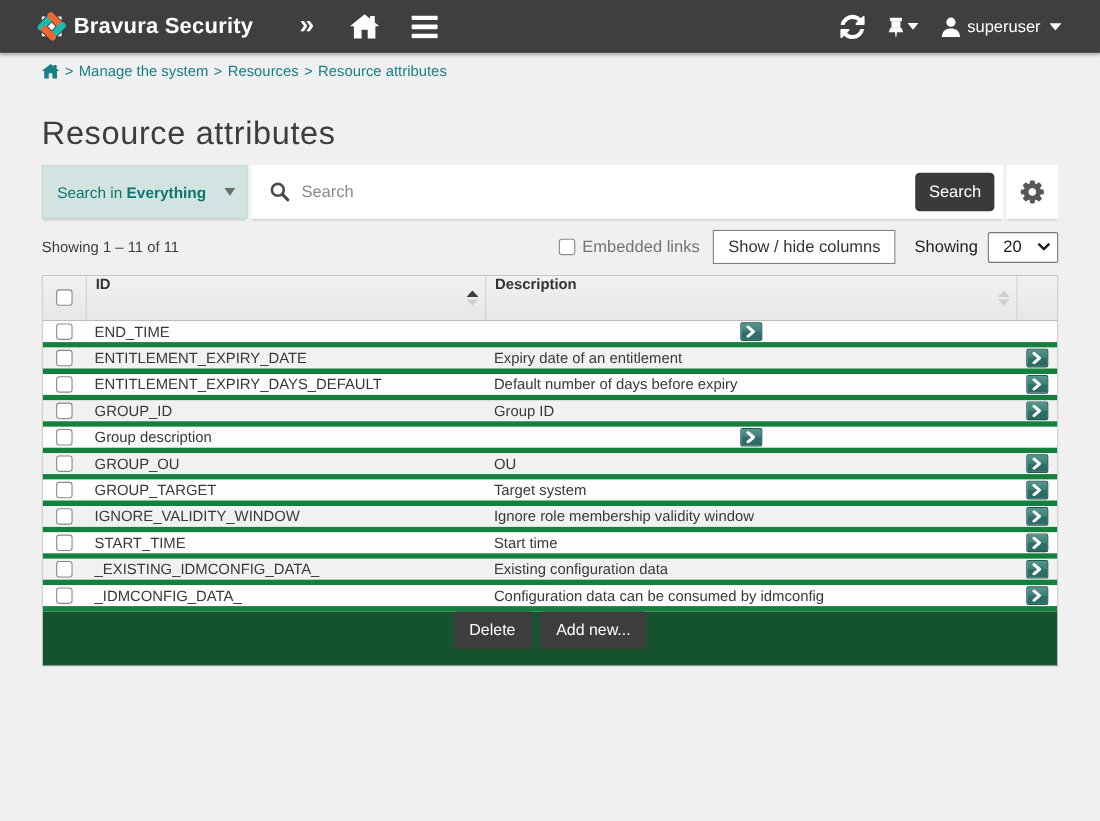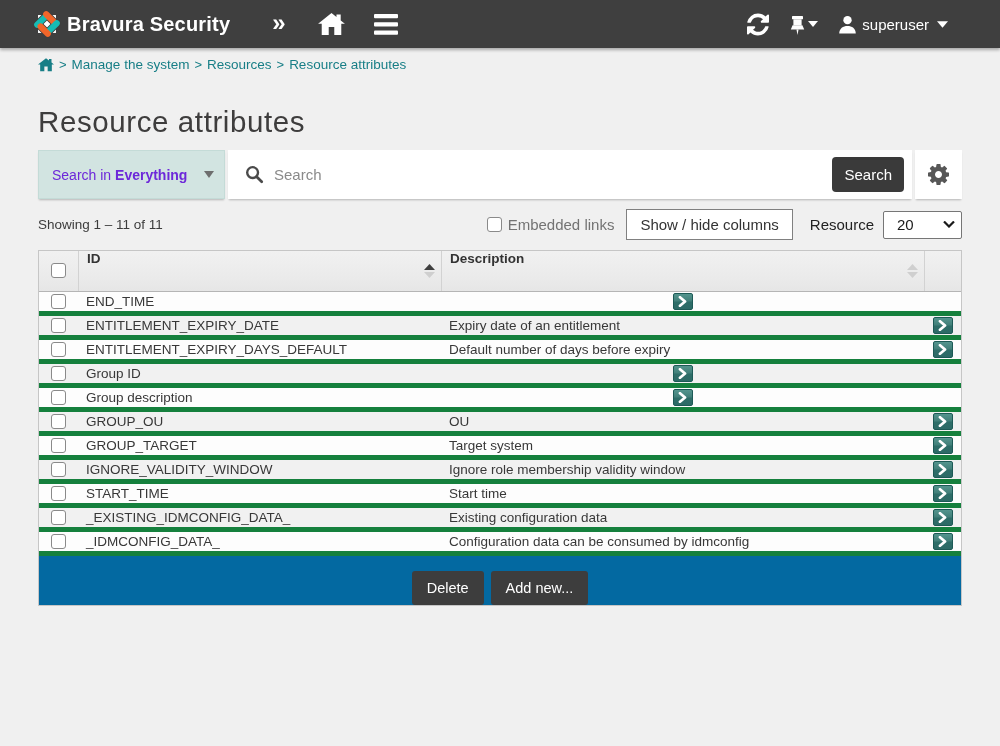--- a/index.html
+++ b/index.html
@@ -1,21 +1,21 @@
 <!DOCTYPE html>
 <html><head>
 <meta charset="utf-8">
 <style>
   * { box-sizing: border-box; margin: 0; padding: 0; }
   html, body { width: 1000px; height: 746px; overflow: hidden; }
   body { background: #f0f0f0; font-family: "Liberation Sans", sans-serif; color: #3a3a3a; }
 
   
   .topbar { height: 48px; background: #3f3f3f; display: flex; align-items: center;
-            padding: 0 52px 0 34px; box-shadow: 0 2px 3px rgba(0,0,0,.3); position: relative; }
+            padding: 0 35px 0 34px; box-shadow: 0 2px 3px rgba(0,0,0,.3); position: relative; }
   .brand { display: flex; align-items: center; gap: 7px; cursor: pointer; }
   .brand-text { color: #fff; font-weight: bold; font-size: 20px; letter-spacing: .2px; white-space: nowrap; }
   .tb-btn { color: #fff; display: flex; align-items: center; justify-content: center; cursor: pointer; }
   .dbl-chev { font-size: 24px; line-height: 1; margin-left: 42px; padding-bottom: 3px; font-weight: bold; }
   .tb-home { margin-left: 32px; }
   .tb-burger { margin-left: 29px; }
   .tb-right { margin-left: auto; display: flex; align-items: center; }
   .tb-pin { margin-left: 21px; display: flex; align-items: center; gap: 3px; }
   .tb-user { margin-left: 20px; display: flex; align-items: center; gap: 5px; }
   .tb-user .uname { color: #fff; font-size: 15px; }
@@ -27,21 +27,21 @@
   .crumb-home { display: flex; align-items: center; cursor: pointer; }
 
   
   .page-title { margin: 29px 38px 0; font-size: 29.5px; line-height: 30px; font-weight: 400; color: #3e3d3d; letter-spacing: .6px; }
 
   
   .search-row { margin: 13px 38px 0; display: flex; height: 49px; }
   .scope-chip { width: 187px; background: #d2e4e1; border: 1px solid #c4dbd7; display: flex;
                 align-items: center; padding: 0 10px 0 13px; cursor: pointer;
                 box-shadow: 0 2px 2px -1px rgba(0,0,0,.25); }
-  .scope-chip .scope-text { color: #6d28d9; font-size: 14px; white-space: nowrap; }
+  .scope-chip .scope-text { color: #0f766e; font-size: 14px; white-space: nowrap; }
   .scope-chip .caret { margin-left: auto; display: flex; }
   .search-box { flex: 1; background: #fff; margin-left: 3px; display: flex; align-items: center;
                 padding: 0 8px 0 17px; box-shadow: 0 2px 2px -1px rgba(0,0,0,.25); }
   .search-box input { flex: 1; border: 0; outline: none; font-size: 15px; color: #3a3a3a;
                       font-family: "Liberation Sans", sans-serif; background: transparent; margin-left: 10px; }
   .search-box input::placeholder { color: #8a8a8a; opacity: 1; }
   .search-btn { background: #3a3a3a; color: #fff; border: 0; border-radius: 4px; font-size: 15px;
                 padding: 9px 12px; cursor: pointer; font-family: "Liberation Sans", sans-serif; }
   .gear-box { width: 47px; background: #fff; margin-left: 3px; display: flex; align-items: center;
               justify-content: center; cursor: pointer; box-shadow: 0 2px 2px -1px rgba(0,0,0,.25); }
@@ -50,21 +50,21 @@
   .controls-row { margin: 10px 38px 0; display: flex; align-items: center; height: 31px; }
   .showing { font-size: 13.5px; color: #3c3c3c; }
   .ctrl-right { margin-left: auto; display: flex; align-items: center; }
   .cb { appearance: none; -webkit-appearance: none; width: 15px; height: 15px; border: 1px solid #8a8a8a;
         border-radius: 3px; background: #fff; cursor: pointer; flex: none; }
   .emb-label { font-size: 15px; color: #737373; margin-left: 6px; cursor: pointer; }
   .showhide-btn { margin-left: 12px; background: #fff; border: 1px solid #808080; color: #333;
                   font-size: 15px; padding: 6px 13px; cursor: pointer; font-family: "Liberation Sans", sans-serif; }
   .records-label { margin-left: 17px; font-size: 15px; color: #222; }
   .select-wrap { position: relative; margin-left: 9px; display: inline-flex; align-items: center; }
-  .records-select { appearance: none; -webkit-appearance: none; width: 79px; height: 28px;
+  .records-select { appearance: none; -webkit-appearance: none; width: 64px; height: 28px;
                     border: 1px solid #767676; border-radius: 2px; background: #fff; font-size: 15px;
                     color: #1a1a1a; padding: 0 24px 0 13px; cursor: pointer;
                     font-family: "Liberation Sans", sans-serif; }
   .select-wrap .sel-chev { position: absolute; right: 7px; top: calc(50% - 3.2px); pointer-events: none; display: flex; }
 
   
   .grid { margin: 9.5px 38px 0; border: 1px solid #c6c6c6; background: #fff; }
   .g-row { display: grid; grid-template-columns: 39px 363px 1fr 37px; align-items: center; }
   .g-head { height: 41px; background: linear-gradient(180deg, #f1f1f1 0%, #eaeaea 70%, #e6e6e6 100%);
             border-bottom: 1px solid #b5b5b5; }
@@ -75,21 +75,21 @@
   .cell-check { display: flex; justify-content: center; align-items: center; }
   .row { height: 24px; border-bottom: 5px solid #15803d; cursor: pointer; }
   .row:nth-child(odd) { background: #fdfdfd; }
   .row:nth-child(even) { background: #f1f1f1; }
   .row .c-id, .row .c-desc { font-size: 13.5px; color: #383838; padding-left: 8px; white-space: nowrap;
                              overflow: hidden; text-overflow: ellipsis; }
   .row .c-act { display: flex; justify-content: center; }
   .go-btn { width: 20px; height: 17px; border: 1px solid #1d5a56; border-radius: 2px;
             background: linear-gradient(180deg, #54958e 0%, #417f79 48%, #2e6e69 52%, #2d6a66 100%);
             display: flex; align-items: center; justify-content: center; cursor: pointer; padding: 0; }
-  .g-foot { height: 49px; background: #0369a1; display: flex; align-items: flex-end; justify-content: center; gap: 7px; }
+  .g-foot { height: 49px; background: #14532d; display: flex; align-items: flex-start; justify-content: center; gap: 7px; }
   .foot-btn { background: #3d3d3d; color: #fff; border: 0; border-radius: 3px; font-size: 14.5px;
               padding: 9px 15px; cursor: pointer; font-family: "Liberation Sans", sans-serif; }
 </style>
 </head>
 <body>
 
 <div class="topbar">
   <div class="brand">
     <span style="display:flex">
       <svg viewBox="0 0 40 40" width="26" height="26" style="overflow:visible">
@@ -226,21 +226,21 @@
     </span>
   </div>
 </div>
 
 <div class="controls-row">
   <span class="showing">Showing 1 – 11 of 11</span>
   <div class="ctrl-right">
     <input type="checkbox" class="cb" style="">
     <label class="emb-label">Embedded links</label>
     <button class="showhide-btn">Show / hide columns</button>
-    <span class="records-label">Resource</span>
+    <span class="records-label">Showing</span>
     <span class="select-wrap">
       <select class="records-select">
         <option>20</option>
       </select>
       <span class="sel-chev">
         <svg viewBox="0 0 12 7" width="12" height="7">
             <path d="M1 0.5 L6 5.5 L11 0.5" fill="none" stroke="#1a1a1a" stroke-width="2.2"></path>
           </svg>
       </span>
     </span>
@@ -326,20 +326,21 @@
               </svg>
             </span>
           </button>
         </div>
       </div>
 
       <div class="g-row row">
         <div class="cell-check">
           <input type="checkbox" class="cb" style="">
         </div>
+        <div class="c-id">GROUP_ID</div>
         <div class="c-desc">Group ID</div>
         <div class="c-act">
           <button class="go-btn">
             <span style="display:flex">
               <svg viewBox="0 0 10 12" width="9" height="11">
                 <path d="M2.2 1.2 L7.8 6 L2.2 10.8" fill="none" stroke="#fff" stroke-width="3" stroke-linecap="round" stroke-linejoin="round"></path>
               </svg>
             </span>
           </button>
         </div>

